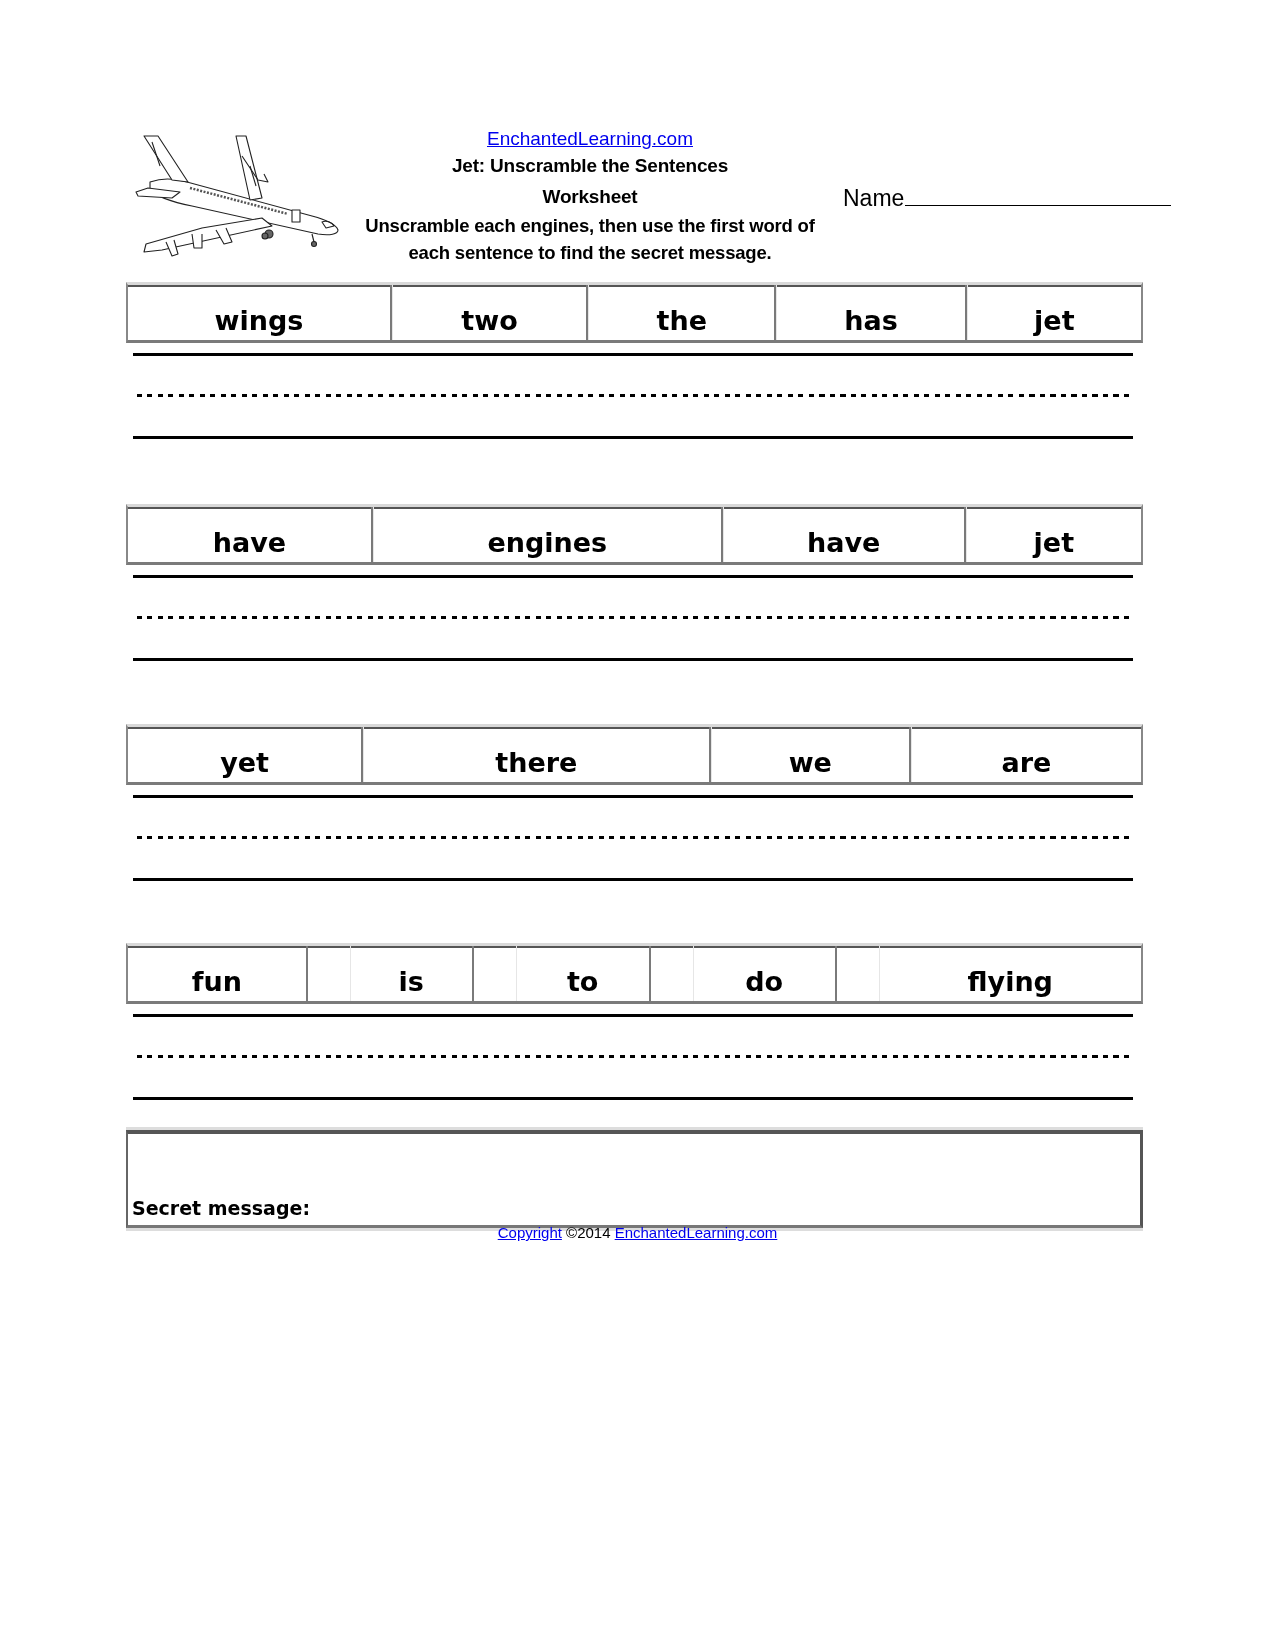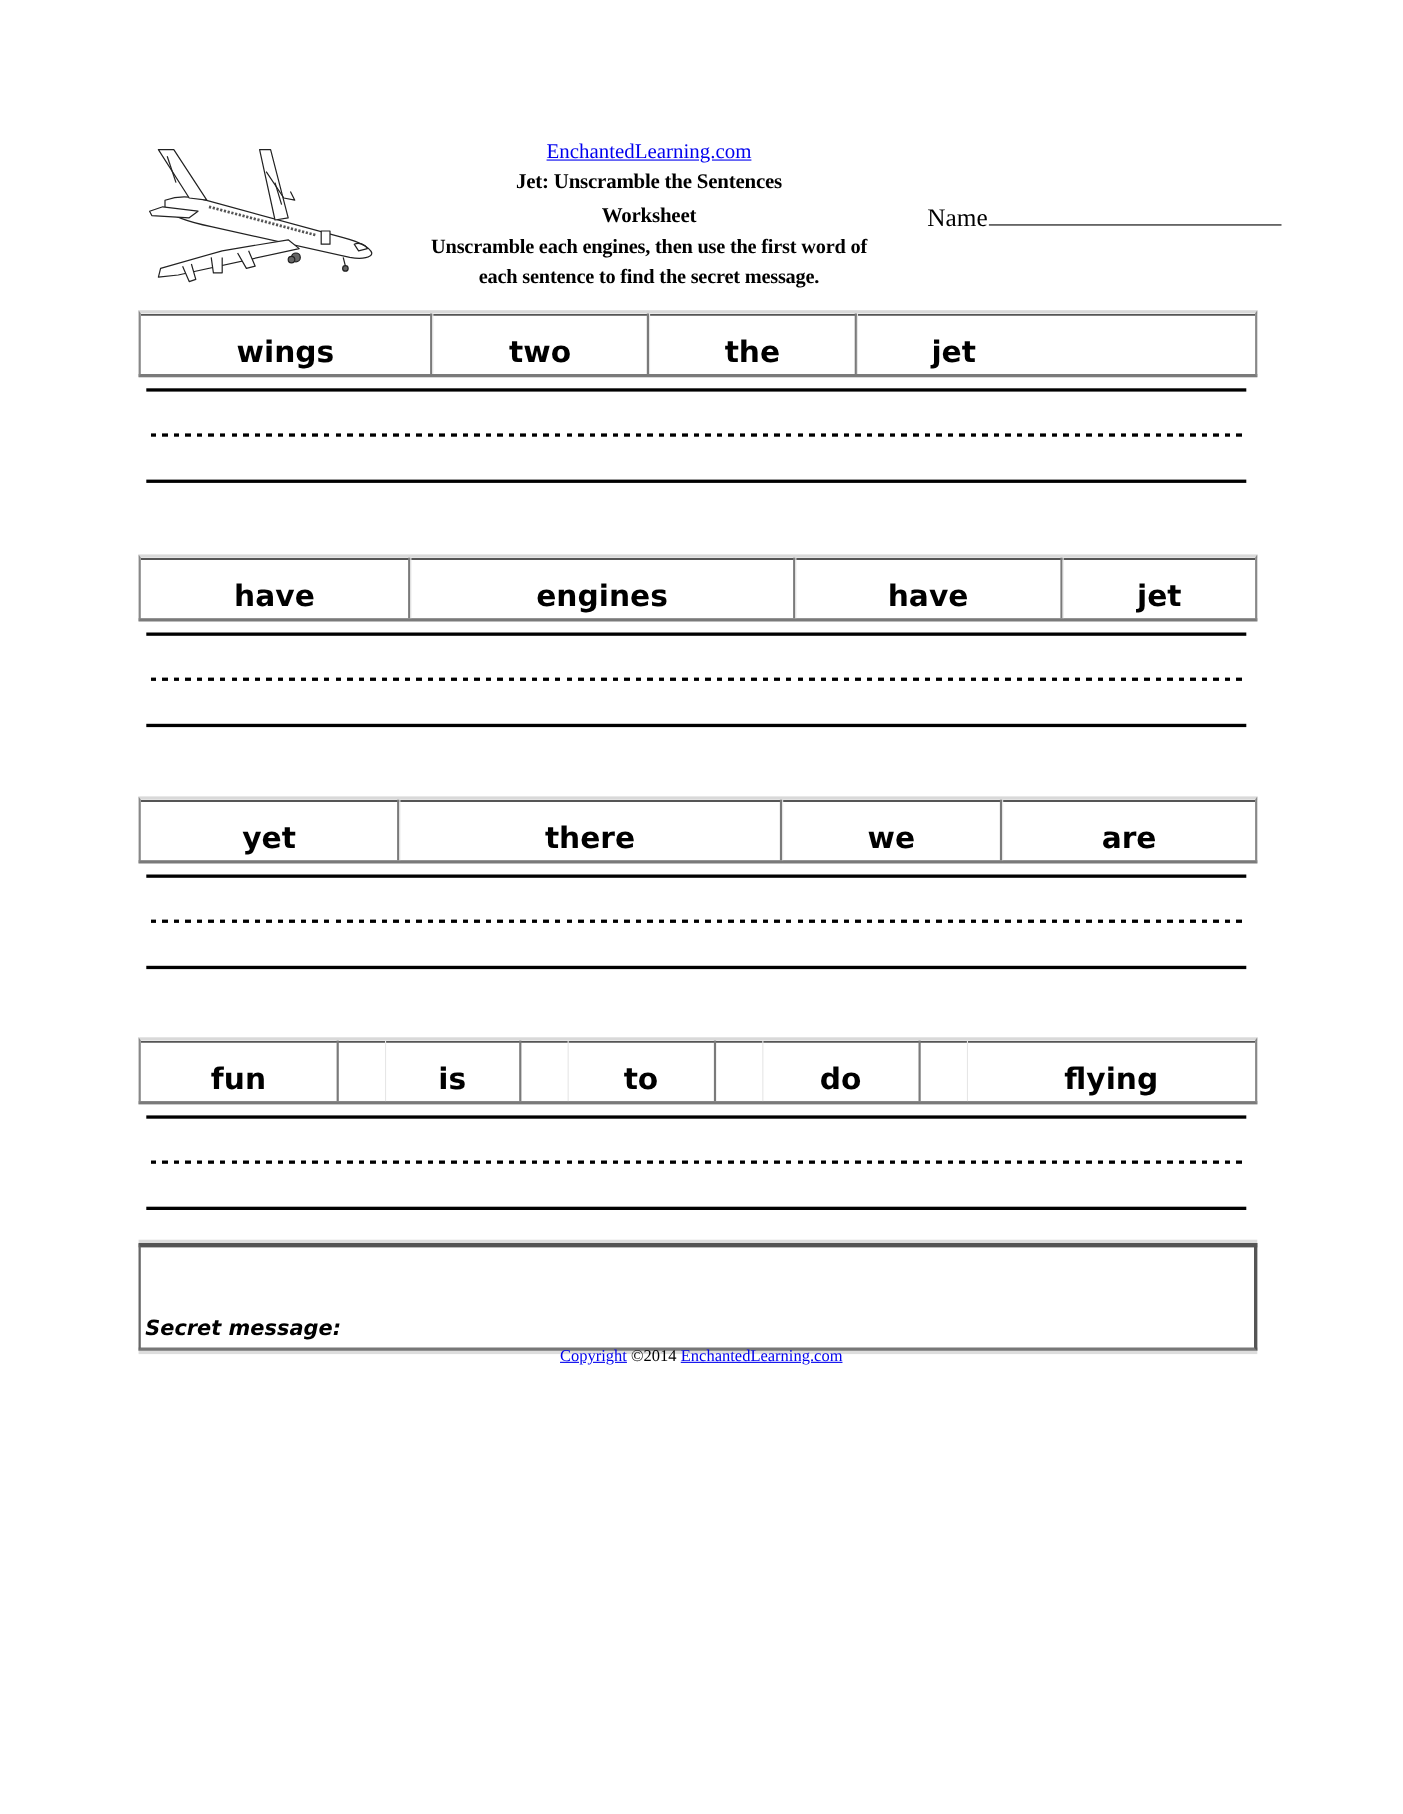--- a/index.html
+++ b/index.html
@@ -1,17 +1,17 @@
 <!DOCTYPE html>
 <html><head>
 <meta charset="utf-8">
 <style>
   html, body { margin: 0; padding: 0; background: #ffffff; }
   body { width: 1275px; height: 1649px; position: relative; overflow: hidden; }
-  .serif { font-family: Liberation Serif, serif; }
+  .serif { font-family: Liberation Sans, sans-serif; }
   .comic { font-family: "DejaVu Sans", "Liberation Sans", sans-serif; font-weight: bold; }
 
   .airplane { position: absolute; left: 132px; top: 134px; width: 212px; height: 124px; }
 
   .header { position: absolute; left: 352px; top: 128px; width: 476px; text-align: center; color: #000; }
   .site-link { display: inline-block; font-size: 19px; line-height: 22px; color: #0000ee; text-decoration: underline; }
   .title { font-size: 19px; font-weight: bold; line-height: 31px; margin: 0; letter-spacing: -0.2px; }
   .subtitle { font-size: 18.5px; font-weight: bold; line-height: 27px; margin-top: 0; letter-spacing: -0.2px; }
 
   .name-field { position: absolute; left: 843px; top: 184px; font-size: 23px; color: #000; line-height: 28px; white-space: nowrap; }
@@ -35,21 +35,21 @@
 
   .line-solid { position: absolute; left: 133px; width: 1000px; height: 0; border-top: 3px solid #000; }
   .line-dotted { position: absolute; left: 137px; width: 996px; height: 3px;
     background-image: repeating-linear-gradient(to right, #000 0, #000 5px, transparent 5px, transparent 10.5px); }
 
   .secret-box {
     position: absolute; left: 126px; top: 1130px; width: 1017px; height: 98px; box-sizing: border-box;
     border-top: 4px solid #555; border-left: 2px solid #666; border-right: 3px solid #555; border-bottom: 3px solid #777;
     box-shadow: 0 -3px 0 #ddd, 0 3px 0 #ddd;
   }
-  .secret-label { position: absolute; left: 4px; bottom: 6px; font-size: 19px; color: #000; font-style: italic; }
+  .secret-label { position: absolute; left: 4px; bottom: 6px; font-size: 19px; color: #000; }
 
   .footer { position: absolute; left: 0; width: 1275px; top: 1224px; text-align: center; font-size: 15px; color: #000; line-height: 18px; }
   .footer a { color: #0000ee; text-decoration: underline; }
 </style>
 </head>
 <body>
 
 <svg class="airplane" viewBox="0 0 212 124" fill="none" stroke="#222" stroke-width="1.1" stroke-linejoin="round">
 
   <path d="M18 48 C30 44 40 44 55 48 L180 82 C195 86 204 90 206 96 C206 100 198 102 186 100 L60 72 C40 68 24 62 18 56 Z" fill="#fff"></path>
@@ -96,20 +96,21 @@
 
 <div class="name-field serif">
   <span>Name</span><span class="name-line"></span>
 </div>
 
 <div id="sentences">
     <div class="word-table" style="top: 282px;">
       <div class="word-cell comic" style="width: 265px;">wings</div>
       <div class="word-cell comic" style="width: 197px;">two</div>
       <div class="word-cell comic" style="width: 189px;">the</div>
+      <div class="word-cell comic" style="width: 191px;">has</div>
       <div class="word-cell comic" style="width: 175px;">jet</div>
     </div>
     <div class="line-solid" style="top: 353px;"></div>
     <div class="line-dotted" style="top: 394px;"></div>
     <div class="line-solid" style="top: 436px;"></div>
     <div class="word-table" style="top: 504px;">
       <div class="word-cell comic" style="width: 246px;">have</div>
       <div class="word-cell comic" style="width: 351px;">engines</div>
       <div class="word-cell comic" style="width: 244px;">have</div>
       <div class="word-cell comic" style="width: 176px;">jet</div>

